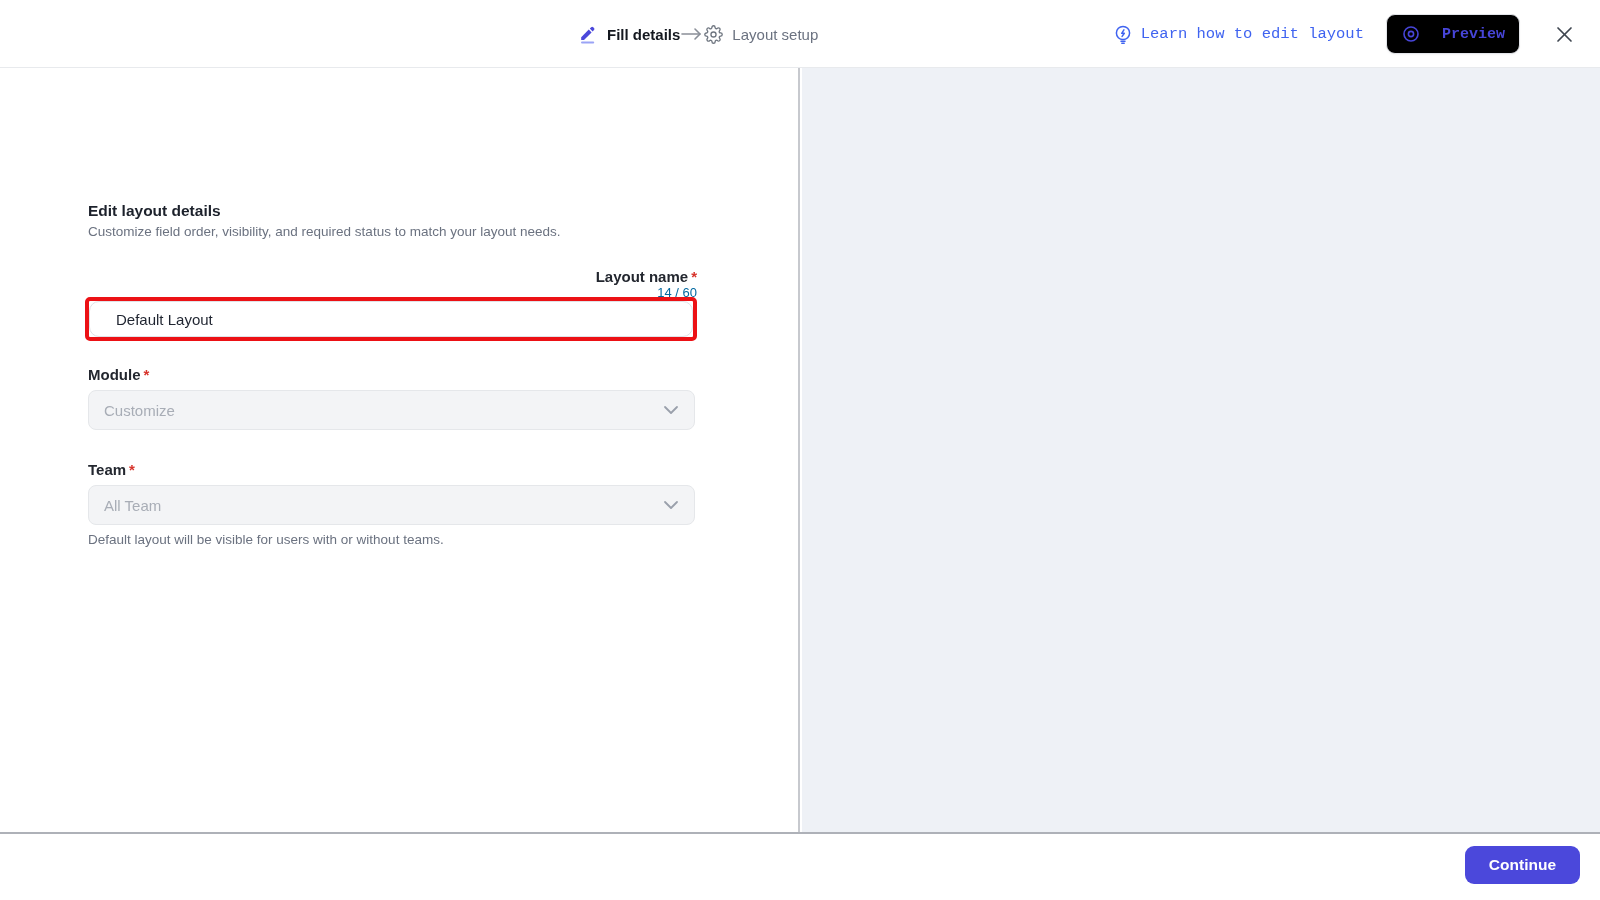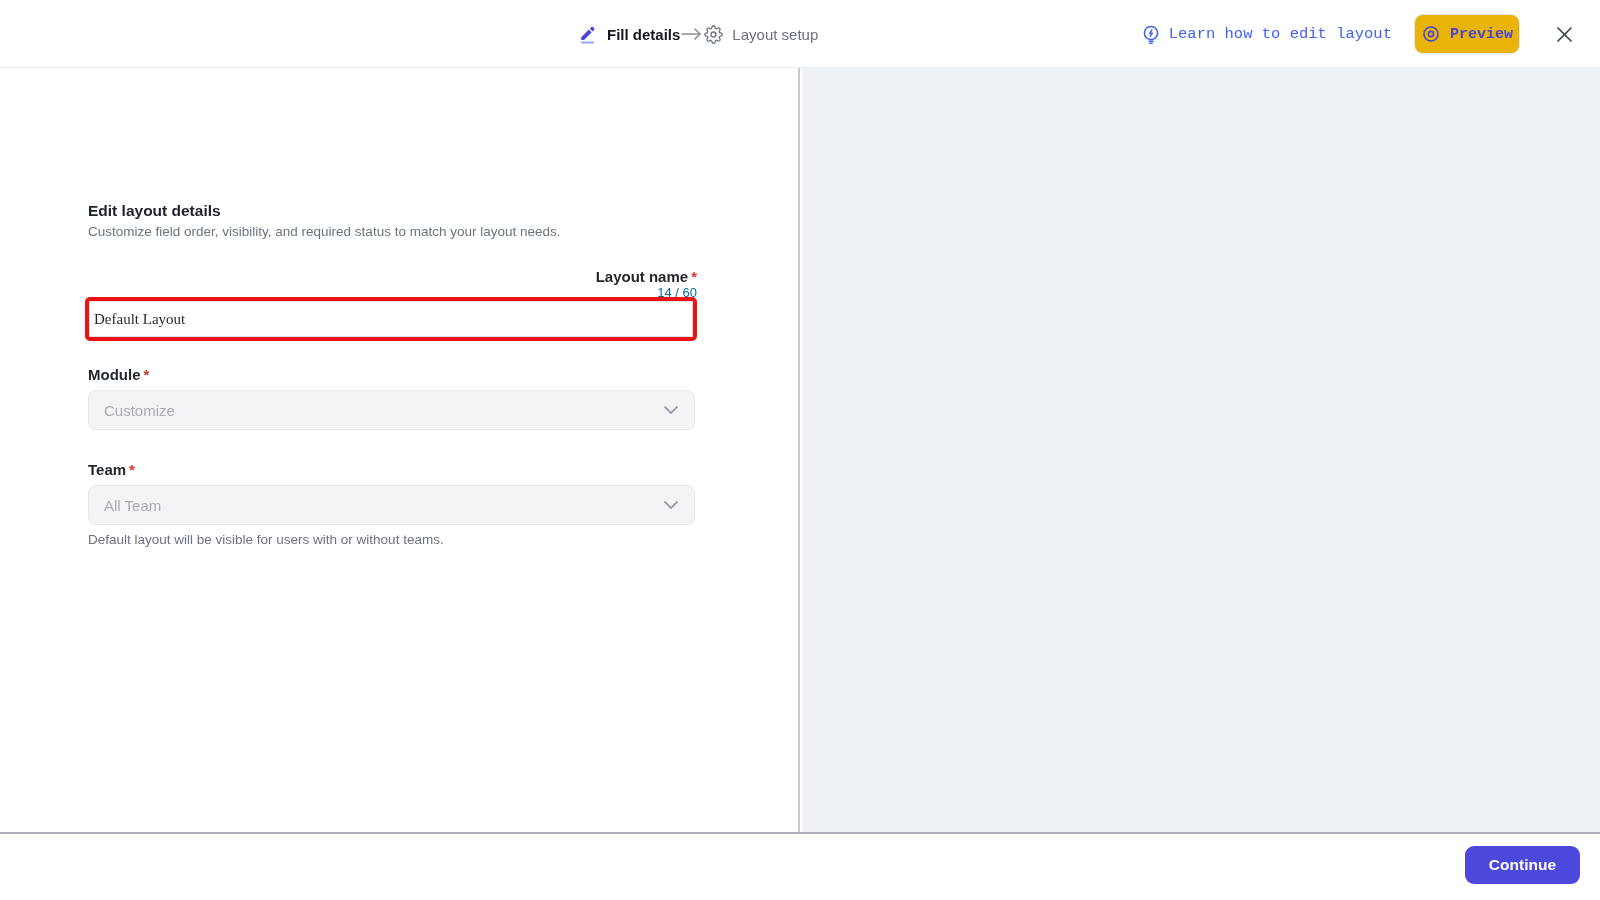--- a/index.html
+++ b/index.html
@@ -32,23 +32,23 @@
 
   .header-right {
     position: absolute; right: 20px; top: 0; height: 68px;
     display: flex; align-items: center; gap: 22px; font-family: Liberation Mono, monospace;
   }
   .help-link {
     display: flex; align-items: center; gap: 8px;
     color: #3f63f0; font-size: 15.5px; cursor: pointer; text-decoration: none;
   }
   .preview-btn {
-    display: flex; align-items: center; gap: 9px;
-    height: 40px; padding: 0 6px;
-    background: #eab308; border: 1px solid #e3e5e9; border-radius: 9px;
+    display: flex; align-items: center; gap: 21px;
+    height: 40px; padding: 0 14px;
+    background: #000000; border: 1px solid #e3e5e9; border-radius: 9px;
     box-shadow: 0 1px 2px rgba(20,24,40,0.04);
     color: #4745d8; font-size: 15px; font-weight: 700; cursor: pointer;
     font-family: inherit;
   }
   .close-btn {
     background: none; border: none; cursor: pointer;
     display: flex; align-items: center; justify-content: center;
     width: 32px; height: 32px; margin-left: 6px;
   }
 
@@ -79,23 +79,23 @@
   .req { color: #d7342c; margin-left: 3px; font-weight: 700; }
   .char-counter { font-size: 13px; color: #0369a1; }
 
   .annotation-box {
     position: absolute; left: 85px; top: 297px; width: 612px; height: 44px;
     border: 4px solid #ec1115; border-radius: 5px;
     background: #ffffff; display: flex; align-items: stretch;
     z-index: 5;
   }
   .name-input {
-    flex: 1; border: 1px solid #e0e2e7; border-radius: 2px;
-    padding: 0 4px; font-size: 15px; color: #1f2430; outline: none;
-    font-family: Liberation Serif, serif; background: #ffffff; min-width: 0;
+    flex: 1; border: 1px solid #e0e2e7; border-radius: 10px;
+    padding: 0 26px; font-size: 15px; color: #1f2430; outline: none;
+    font-family: Liberation Sans, sans-serif; background: #ffffff; min-width: 0;
   }
 
   .module-label { position: absolute; left: 88px; top: 366px; }
   .team-label   { position: absolute; left: 88px; top: 461px; }
 
   .select-box {
     position: absolute; left: 88px; width: 607px; height: 40px;
     background: #f3f4f6; border: 1px solid #e5e7ea; border-radius: 8px;
     display: flex; align-items: center; justify-content: space-between;
     padding: 0 15px; cursor: pointer;

